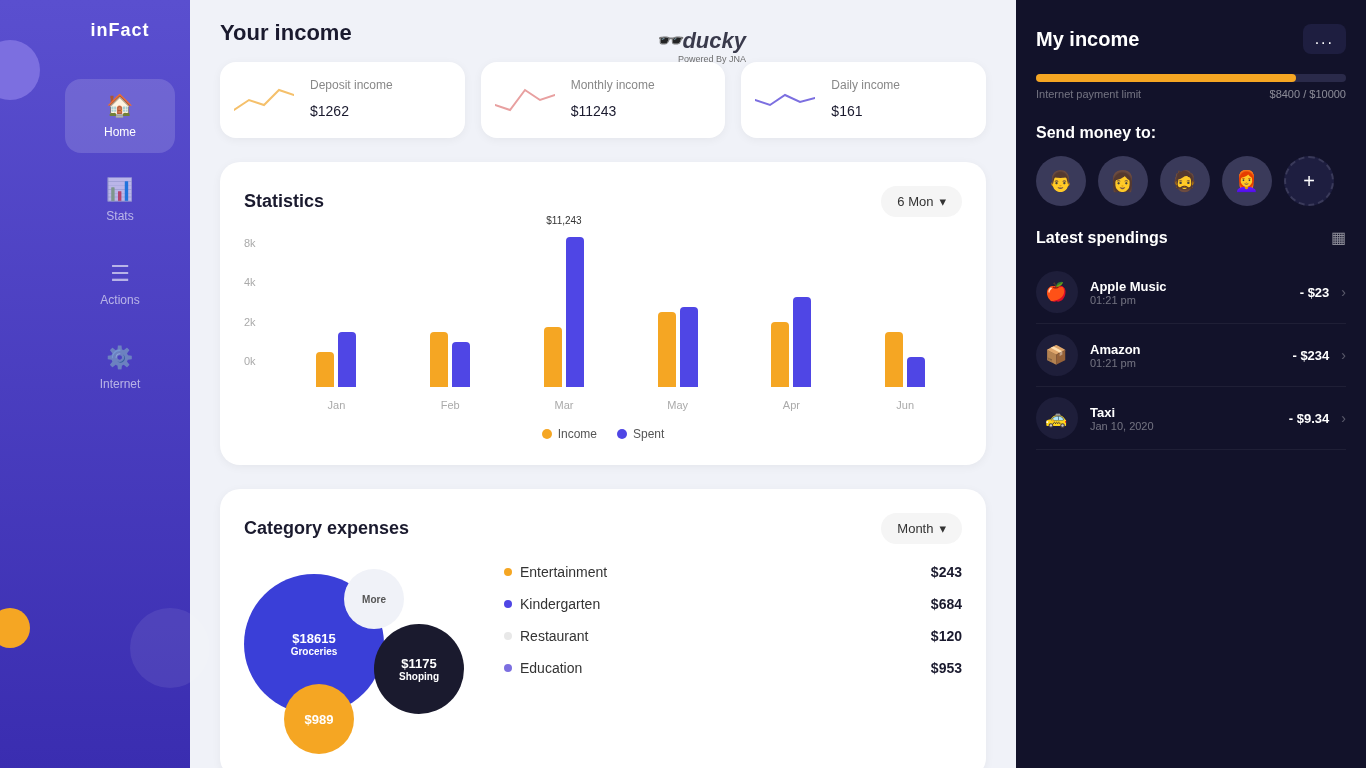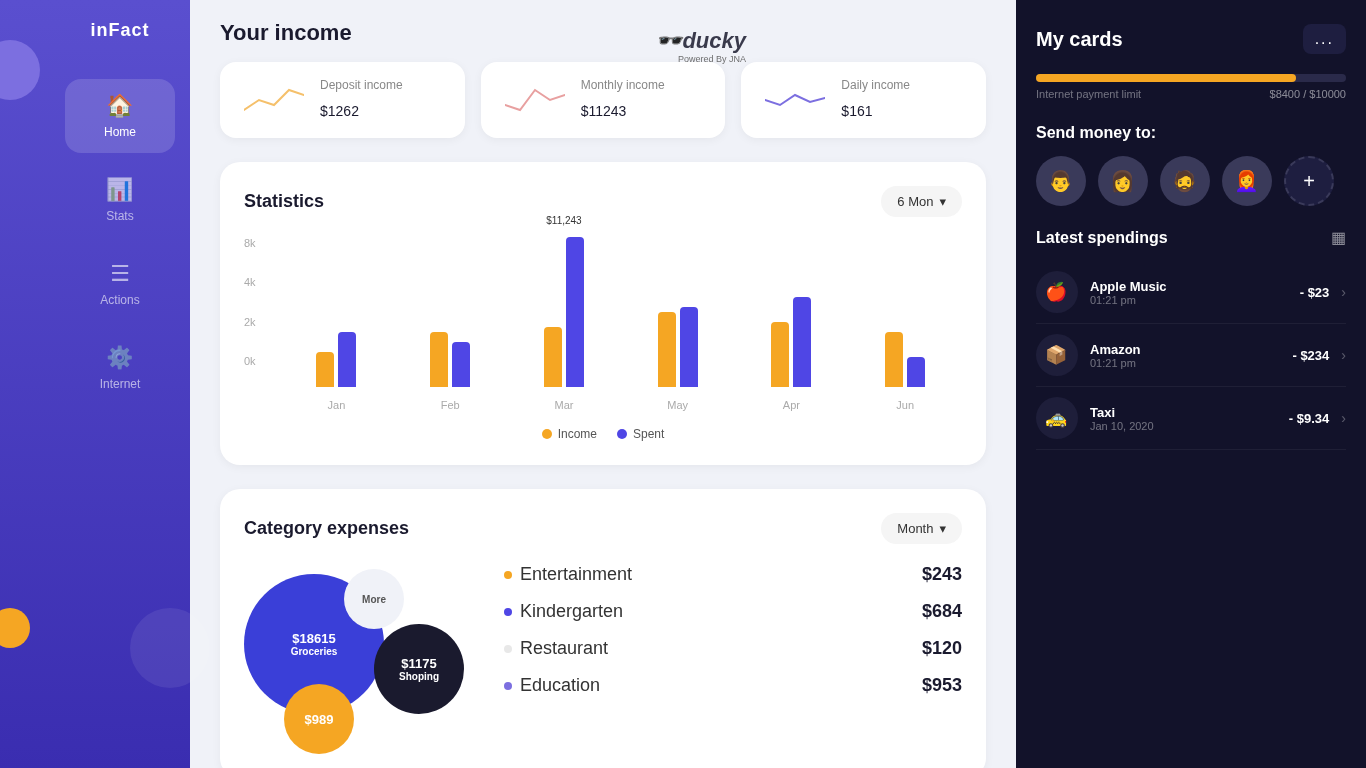--- a/index.html
+++ b/index.html
@@ -103,21 +103,21 @@
       margin-bottom: 16px;
     }
     .income-cards {
       display: flex;
       gap: 16px;
       margin-bottom: 24px;
     }
     .income-card {
       background: #fff;
       border-radius: 16px;
-      padding: 16px 24px;
+      padding: 16px 14px;
       flex: 1;
       display: flex;
       align-items: center;
       gap: 16px;
       box-shadow: 0 2px 10px rgba(0,0,0,0.05);
     }
     .income-chart-icon {
       width: 60px;
       height: 40px;
     }
@@ -295,21 +295,21 @@
     .category-list {
       flex: 1;
       display: flex;
       flex-direction: column;
       gap: 16px;
     }
     .category-item {
       display: flex;
       justify-content: space-between;
       align-items: center;
-      font-size: 18px;
+      font-size: 14px;
       color: #333;
     }
     .category-item .cat-name { display: flex; align-items: center; gap: 8px; }
     .cat-dot { width: 8px; height: 8px; border-radius: 50%; background: #4f46e5; }
     .category-item .cat-amount { font-weight: 700; color: #1a1a2e; }
 
     
     .right-panel {
       width: 350px;
       background: #12122a;
@@ -751,21 +751,21 @@
         </div>
       </div>
     </div>
   </div>
 
 </main>
 
 <aside class="right-panel">
 
   <div class="panel-header">
-    <span class="panel-title">My cards</span>
+    <span class="panel-title">My income</span>
     <button class="more-btn">...</button>
   </div>
 
 
   <div>
     <div class="limit-bar-bg">
       <div class="limit-bar-fill"></div>
     </div>
     <div class="limit-info">
       <span class="limit-label">Internet payment limit</span>

